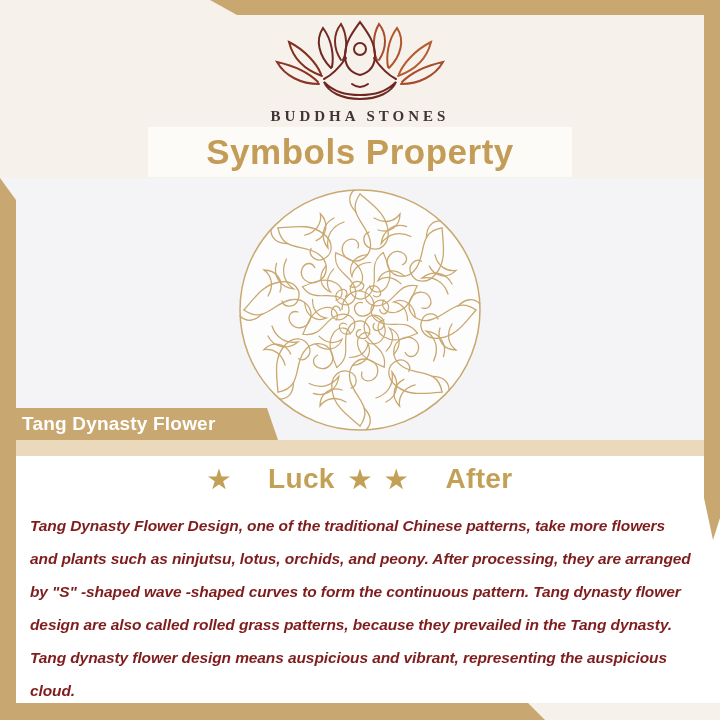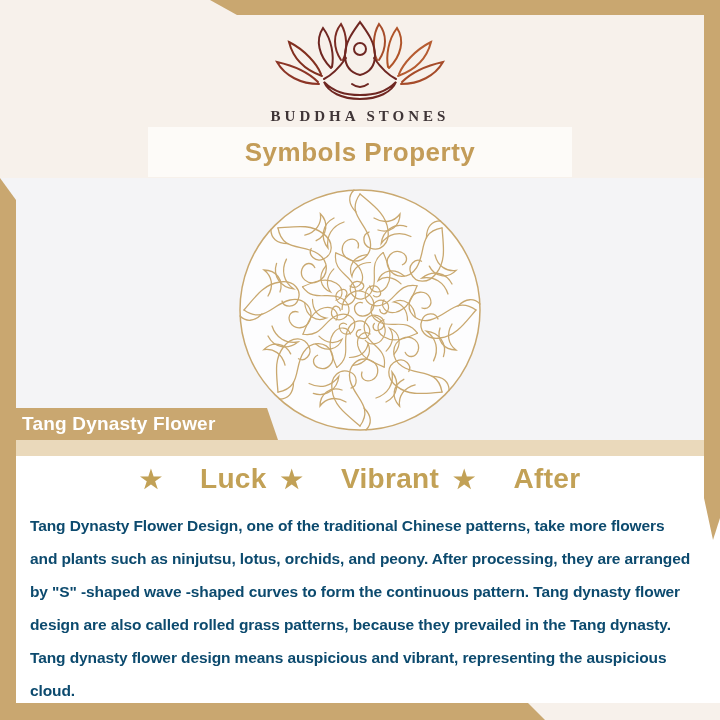--- a/index.html
+++ b/index.html
@@ -17,21 +17,21 @@
     clip-path:polygon(0 0,528px 0,545px 17px,0 17px);}
 
   
   .logo{position:absolute;left:0;top:18px;width:720px;text-align:center;}
   .brand{margin-top:2px;font-family:"Liberation Serif",serif;font-size:15px;font-weight:600;
     letter-spacing:4px;color:#3f3537;}
 
   
   .heading-card{position:absolute;left:148px;top:127px;width:424px;height:50px;background:#fdfbf8;
     display:flex;align-items:center;justify-content:center;}
-  .heading-card h1{margin:0;font-size:26px;font-weight:700;color:#c39c58;letter-spacing:.5px;}
+  .heading-card h1{margin:0;font-size:35px;font-weight:700;color:#c39c58;letter-spacing:.5px;}
 
   
   .stage{position:absolute;left:0;top:178px;width:704px;height:262px;background:#f4f4f6;}
   .divider{position:absolute;left:0;top:440px;width:704px;height:16px;background:#ead9bb;}
   .white-area{position:absolute;left:0;top:456px;width:720px;height:247px;background:#ffffff;}
   .medallion{position:absolute;left:238px;top:188px;width:244px;height:244px;}
 
   
   .design-banner{position:absolute;left:0;top:408px;width:278px;height:32px;background:#c9a770;
     clip-path:polygon(0 0,267px 0,278px 32px,0 32px);color:#ffffff;font-size:19px;font-weight:700;
@@ -39,21 +39,21 @@
 
   
   .traits{position:absolute;left:0;top:463px;width:720px;display:flex;justify-content:center;
     align-items:baseline;gap:14px;color:#c2a156;font-weight:700;}
   .trait{display:flex;align-items:baseline;gap:10px;}
   .trait .star{font-size:25px;}
   .trait .t-label{font-size:28px;letter-spacing:.3px;margin-left:28px;}
 
   
   .description{position:absolute;left:30px;top:509px;width:663px;font-size:15.5px;font-weight:700;
-    line-height:33px;color:#0c4a6e;letter-spacing:-.1px;}
+    line-height:33px;color:#7f1d1d;letter-spacing:-.1px;font-style:italic;}
 </style>
 </head>
 <body>
 
 <div class="page">
 
   <div class="stage"></div>
   <div class="divider"></div>
   <div class="white-area"></div>
 
@@ -131,21 +131,20 @@
 
   <div class="design-banner">Tang Dynasty Flower Design</div>
 
   <div class="traits">
     <div class="trait">
       <span class="star">★</span>
       <span class="t-label">Luck</span>
     </div>
     <div class="trait">
       <span class="star">★</span>
-      <span class="t-label">Vibrant</span>
     </div>
     <div class="trait">
       <span class="star">★</span>
       <span class="t-label">After</span>
     </div>
   </div>
 
   <div class="description">Tang Dynasty Flower Design, one of the traditional Chinese patterns, take more flowers and plants such as ninjutsu, lotus, orchids, and peony. After processing, they are arranged by "S" -shaped wave -shaped curves to form the continuous pattern.  Tang dynasty flower design are also called rolled grass patterns, because they prevailed in the Tang dynasty. Tang dynasty flower design means auspicious and vibrant, representing the auspicious cloud.</div>
 
 </div>

